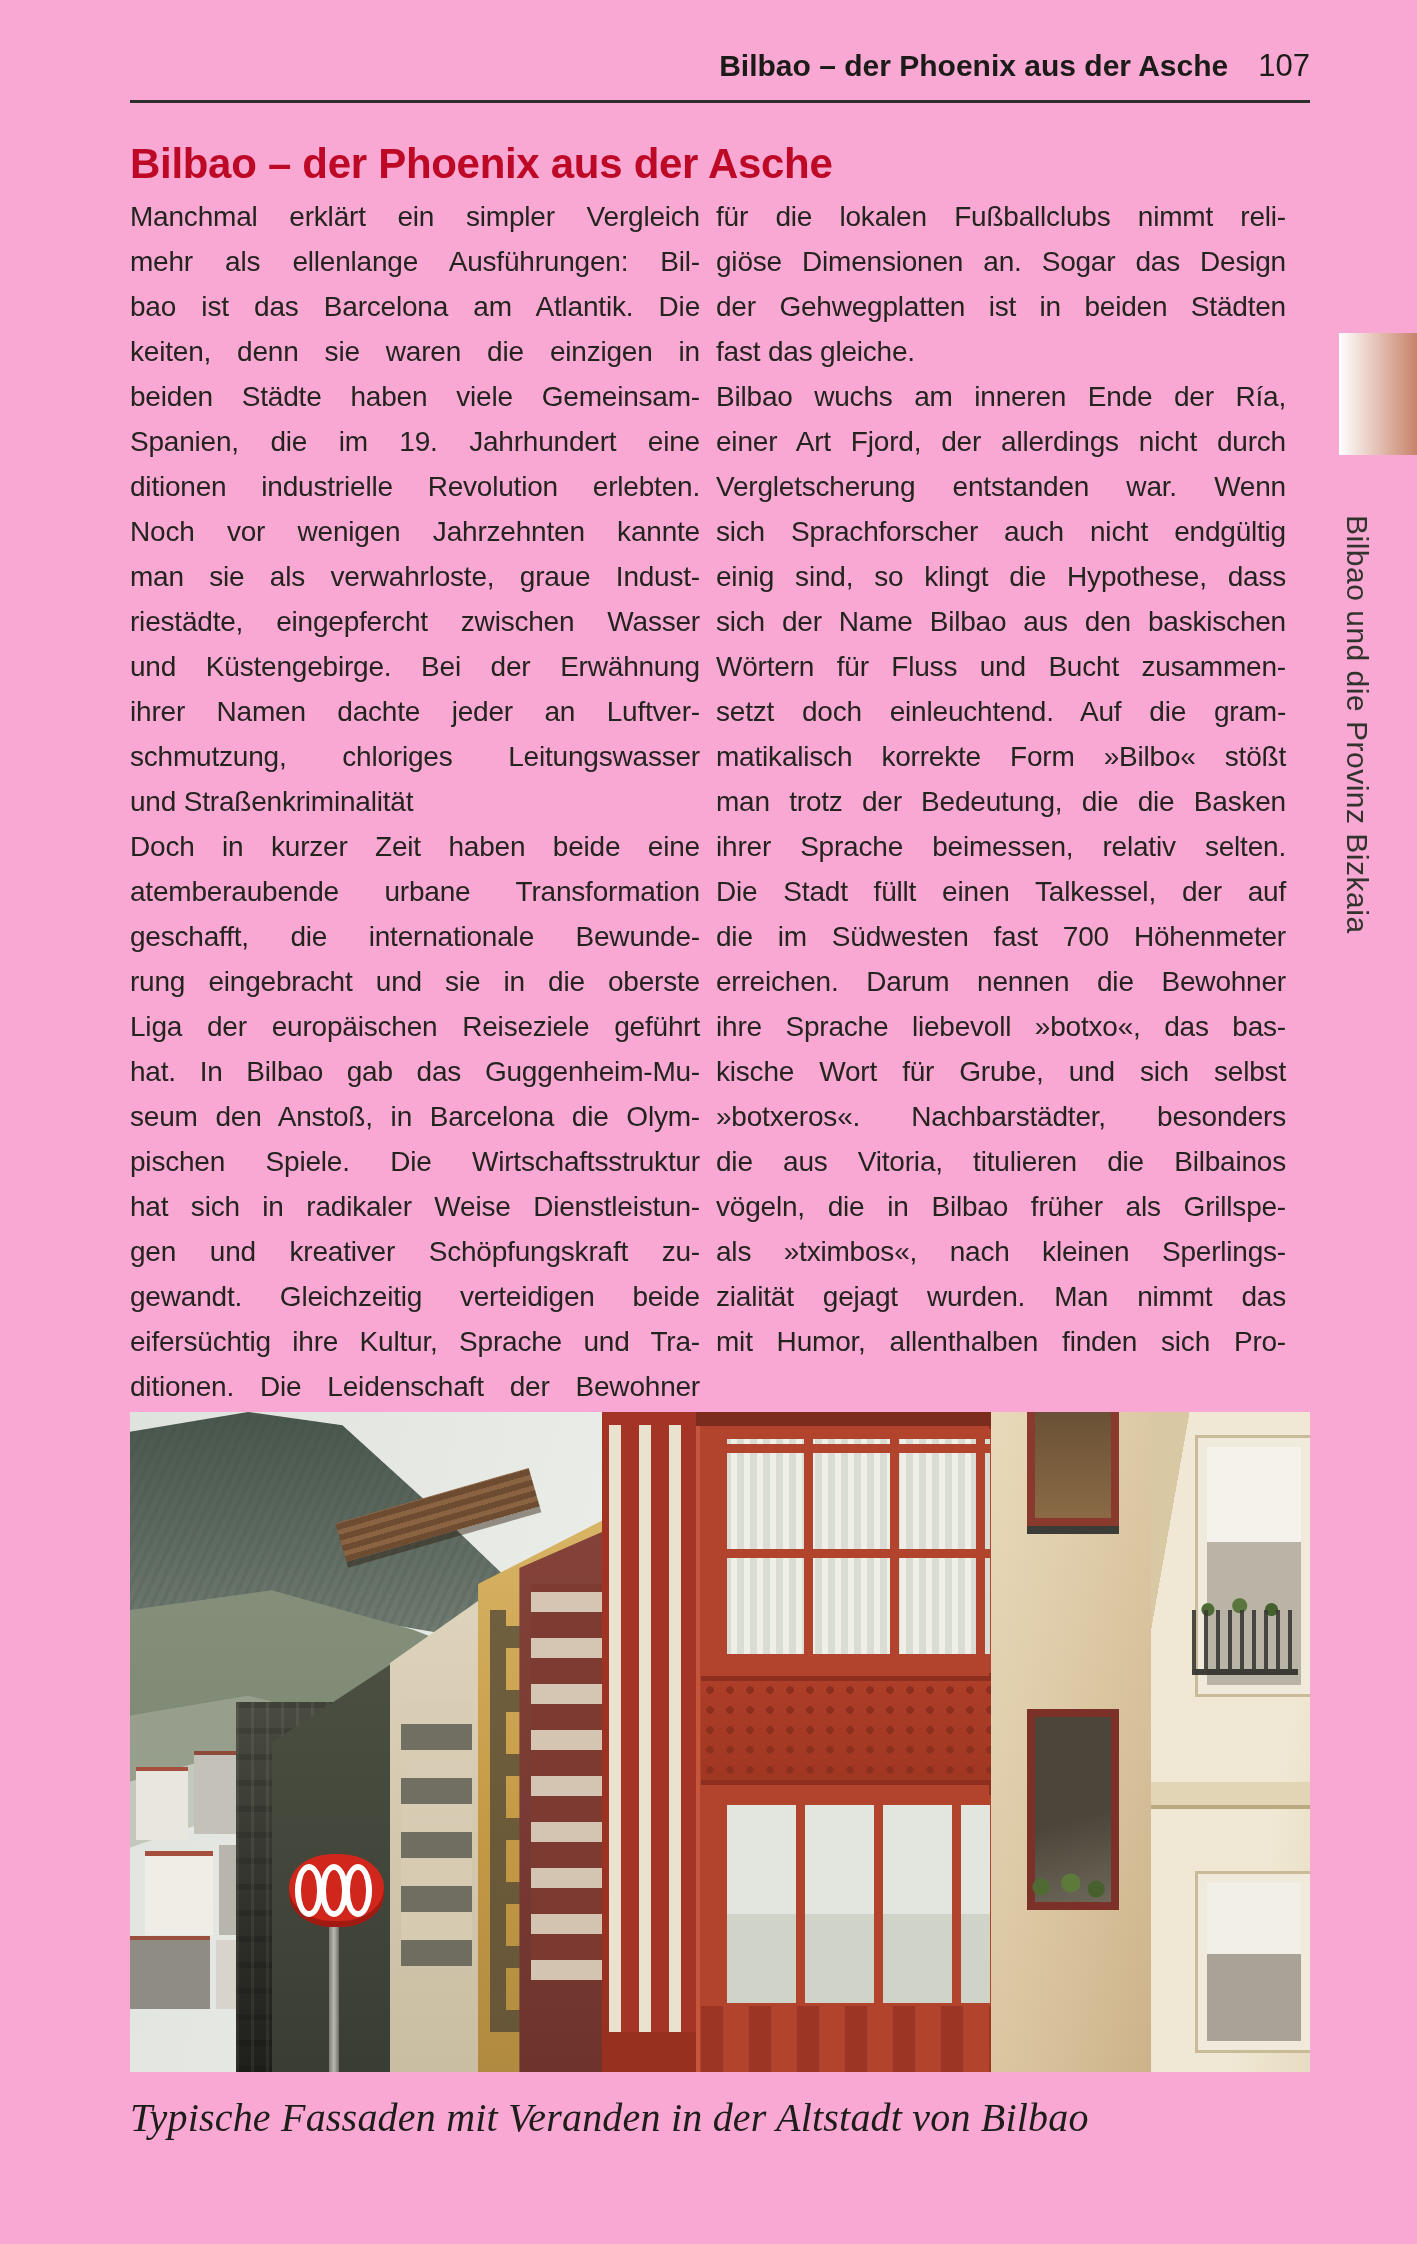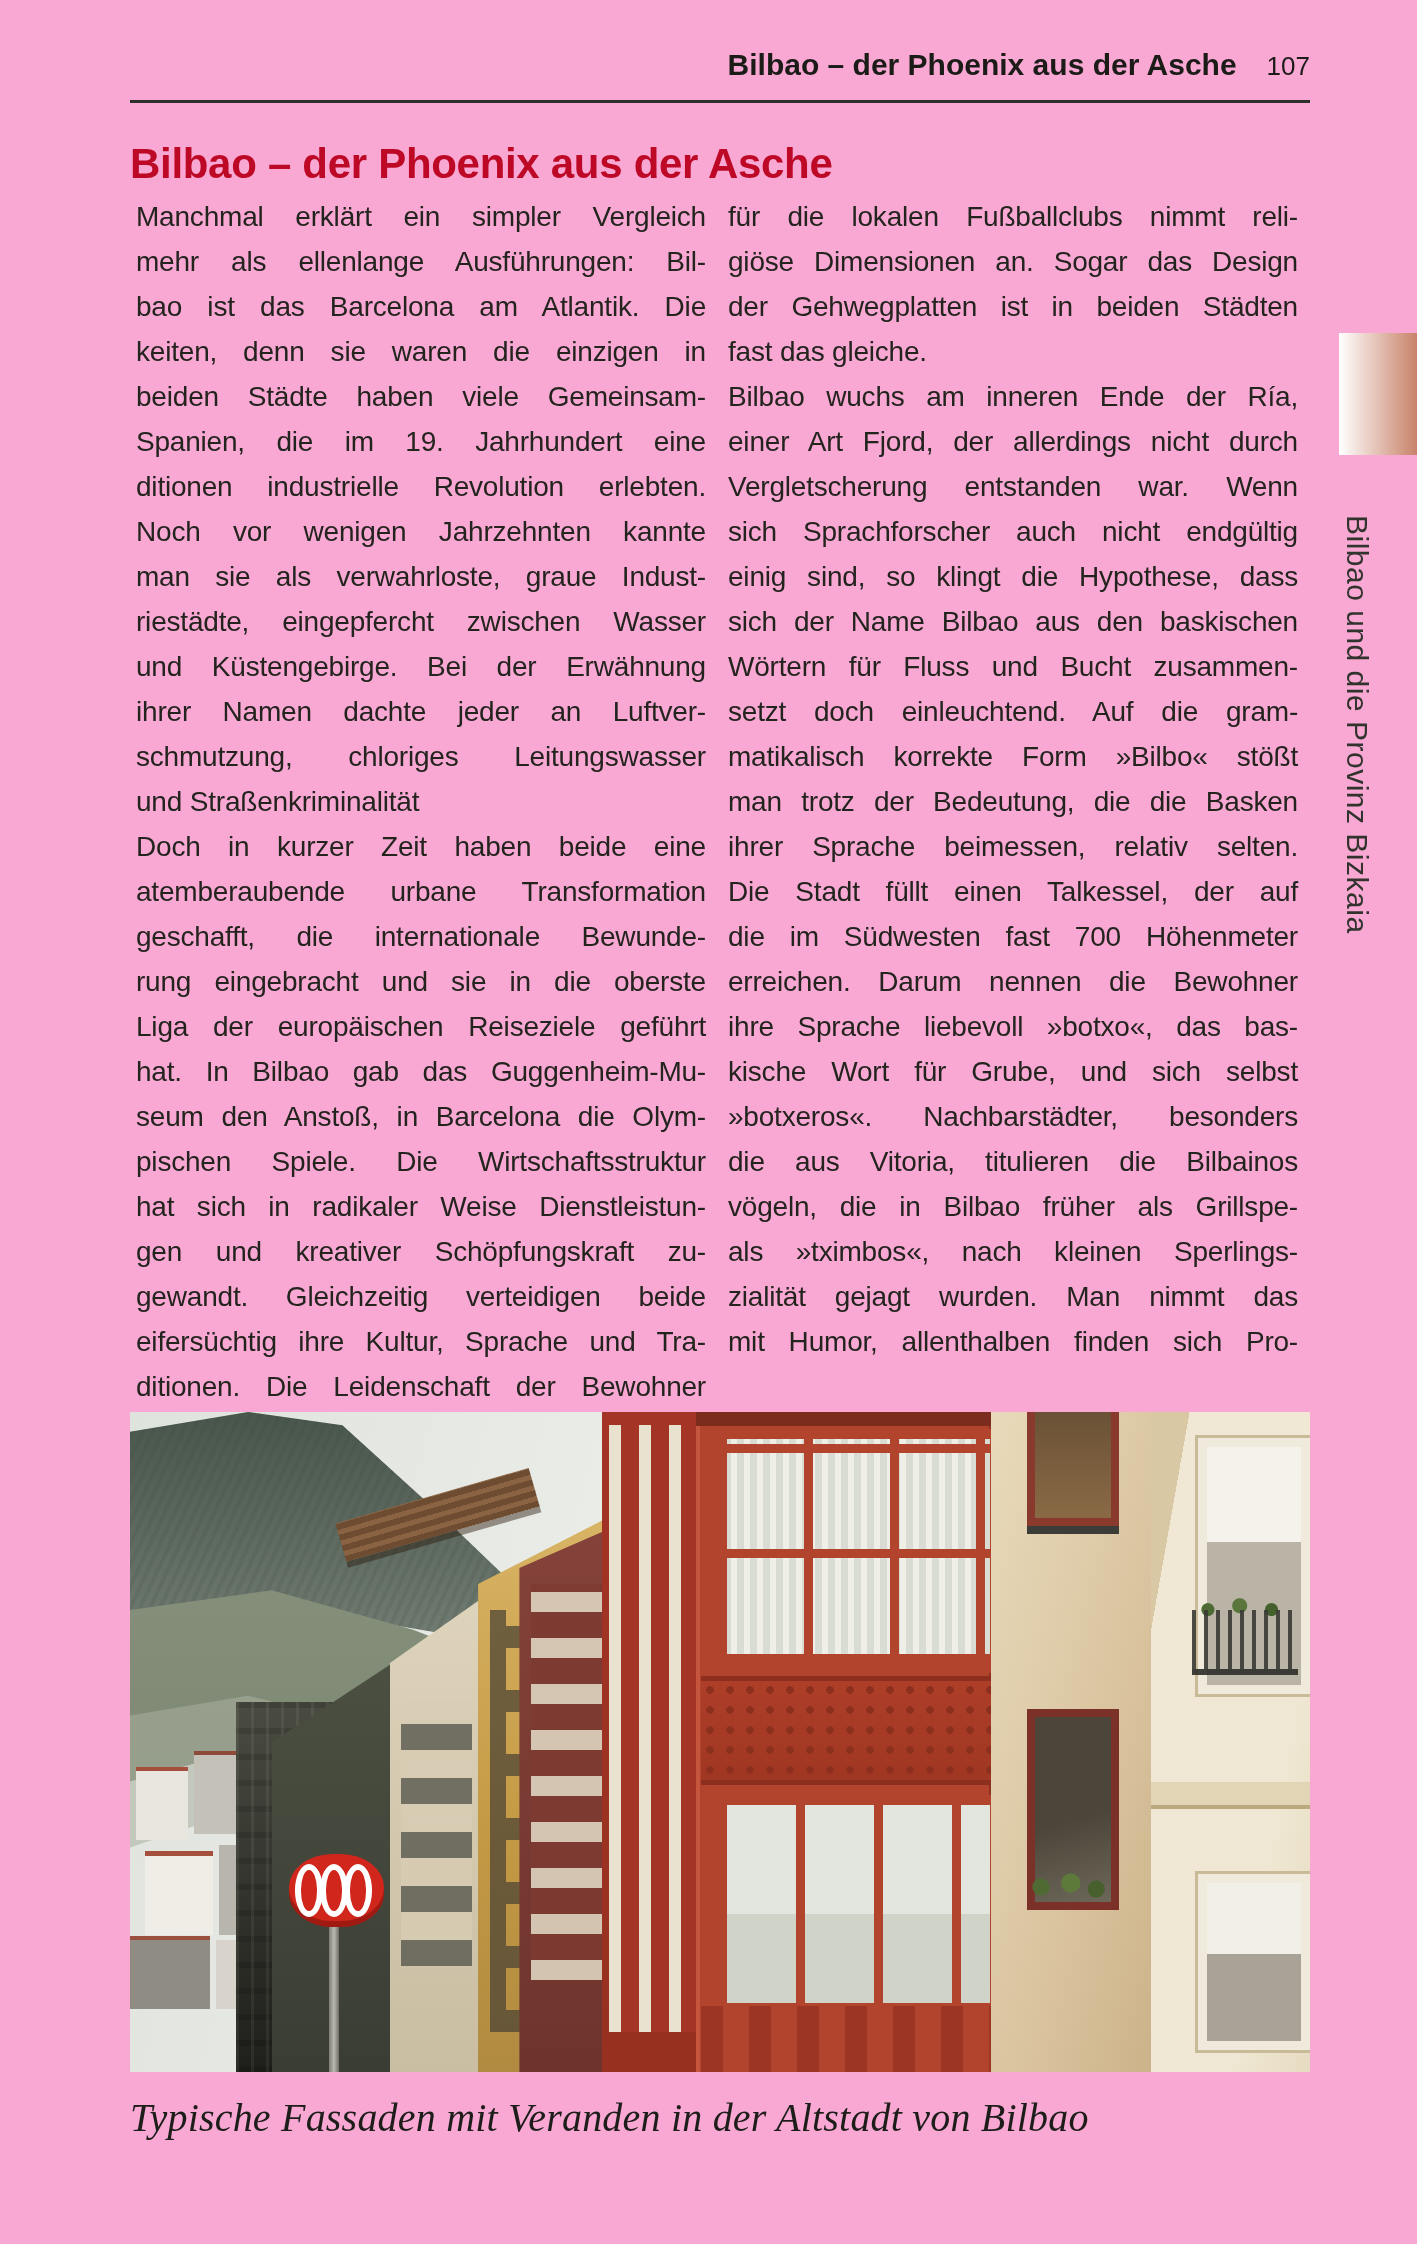--- a/index.html
+++ b/index.html
@@ -8,31 +8,31 @@
     background:#f9a8d4; overflow:hidden;
     font-family:"Liberation Sans","DejaVu Sans",sans-serif;
     color:#24241f;
   }
   
   .running-head{
     position:absolute; left:130px; top:48px; width:1180px;
     display:flex; justify-content:flex-end; align-items:baseline; gap:30px;
   }
   .running-title{font-size:30px; font-weight:bold; color:#1b1b18; letter-spacing:0;}
-  .page-number{font-size:26px; font-weight:normal; color:#1b1b18;}
+  .page-number{font-size:31px; font-weight:normal; color:#1b1b18;}
   .header-rule{position:absolute; left:130px; top:100px; width:1180px; height:3px; background:#2e2e2b;}
   
   .page-title{
     position:absolute; left:130px; top:112px; width:1180px;
     font-size:42px; font-weight:bold; color:#bd0926; letter-spacing:-0.3px;
   }
   
   .columns{
-    position:absolute; left:136px; top:194px; width:1180px;
-    display:flex; gap:22px;
+    position:absolute; left:130px; top:194px; width:1180px;
+    display:flex; gap:16px;
   }
   .col{width:570px;}
   .bodyline{
     font-size:28px; line-height:45px; letter-spacing:-0.2px; color:#24241f;
     text-align:justify; text-align-last:justify; white-space:nowrap; overflow:visible;
   }
   .bodyline.flush{text-align-last:left;}
   
   .thumb-tab{
     position:absolute; left:1339px; top:333px; width:78px; height:122px;

